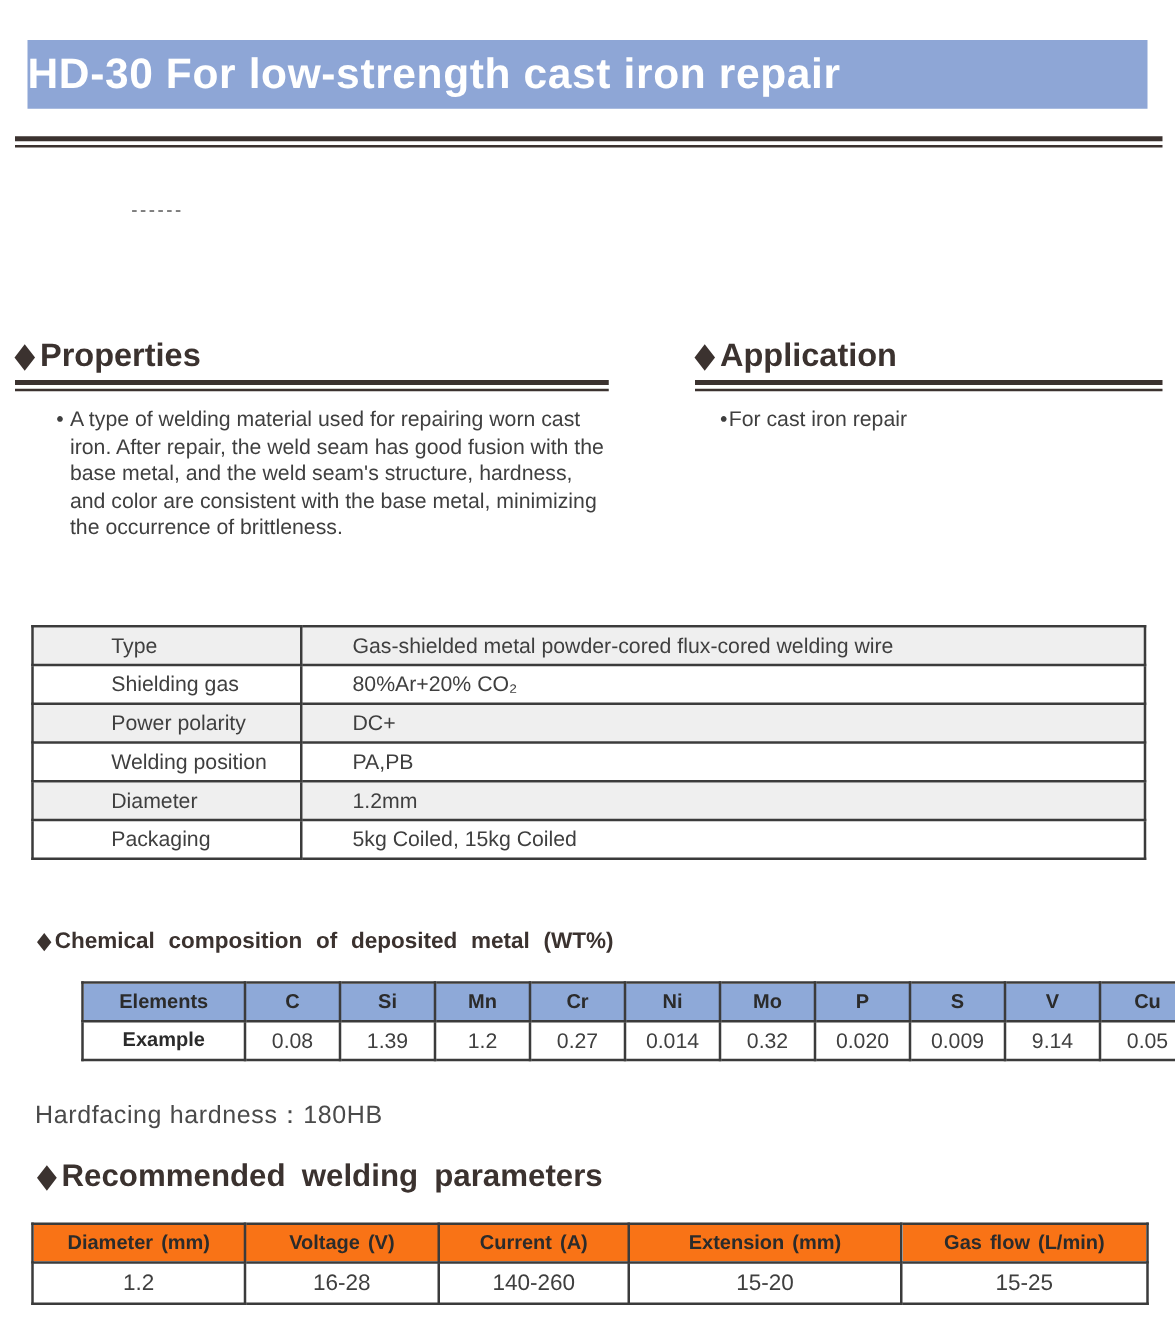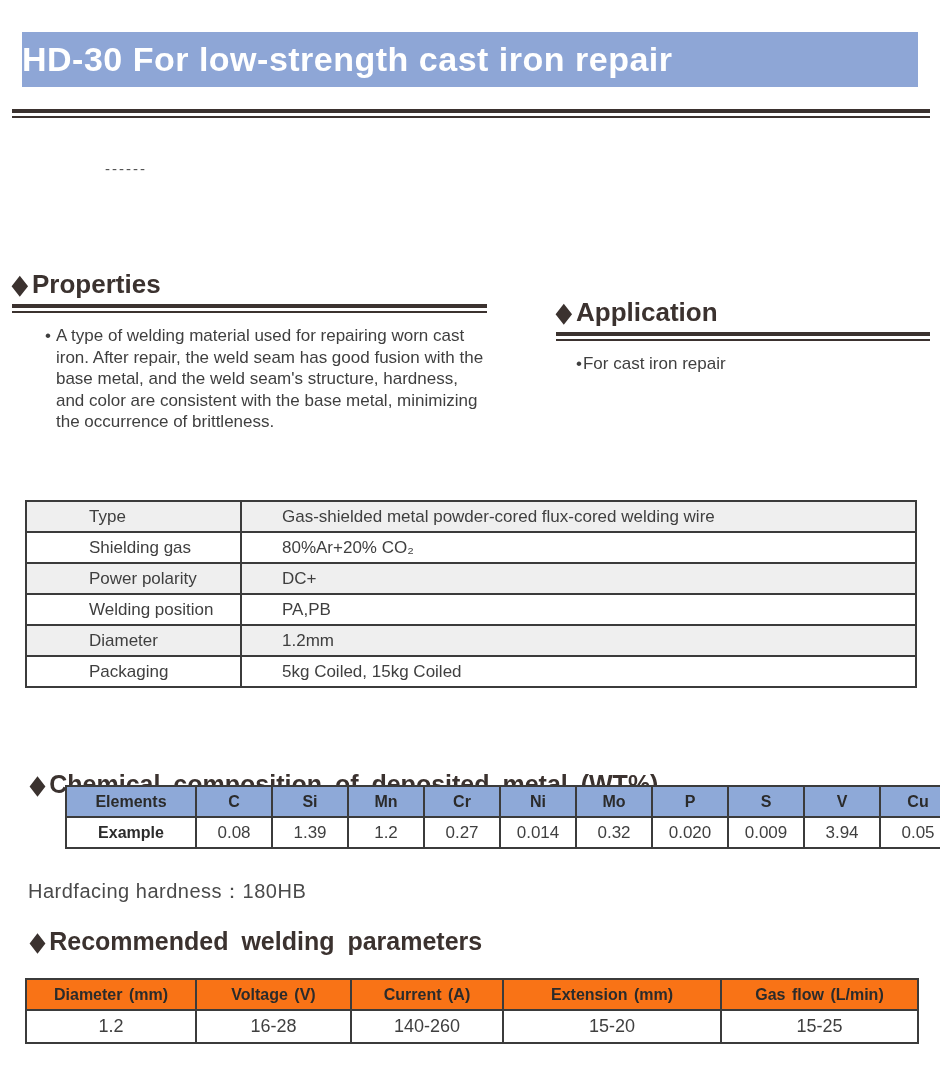--- a/index.html
+++ b/index.html
@@ -18,40 +18,40 @@
   .marker { display:inline-block; transform:scaleX(0.78); transform-origin:left; }
   .dbl-rule { margin-top:5px; border-top:4px solid #3b322f; border-bottom:2px solid #3b322f;
     height:9px; width:100%; }
 
   
   .scope { left:12px; top:104px; width:918px; }
   .dashes { left:105px; top:160px; font-size:15px; color:#555; letter-spacing:2px; }
 
   
   .props { left:12px; top:269px; width:475px; }
-  .apps  { left:556px; top:269px; width:374px;margin-top:28px; }
+  .apps  { left:556px; top:269px; width:374px; }
   .bullet-row { display:flex; margin-top:12px; font-size:17px; line-height:21.5px; color:#3f3f3f; }
   .props .bullet-row { padding-left:33px; }
   .apps  .bullet-row { padding-left:20px; }
   .bullet-glyph { margin-right:5px; }
 
   
   table { border-collapse:collapse; table-layout:fixed; }
   td, th { border:2px solid #3b3b3b; font-size:17px; color:#3f3f3f; overflow:hidden; white-space:nowrap; }
 
   
   .spec-table { left:25px; top:500px; }
   .spec-table table { width:892px; }
   .spec-table td { height:31px; }
   .spec-table td.lbl { width:215px; padding-left:62px; }
   .spec-table td.val { padding-left:40px; }
   .spec-table tr.odd td { background:#efefef; }
 
   
-  .chem-head { left:30px; top:769px; font-size:25px; }
+  .chem-head { left:30px; top:737px; font-size:18px; }
   .chem-table { left:25px; top:785px;margin-left:40px; }
   .chem-table table { width:892px; }
   .chem-table td { height:31px; text-align:center; }
   .chem-table .hdr td { background:#8ea9d8; font-weight:bold; color:#2b2b2b; font-size:16px; }
   .chem-table td.elcol { width:130px; font-weight:bold; color:#2b2b2b; font-size:16px; }
 
   
   .hardness { left:28px; top:878px; font-size:20px; color:#4a4a4a; letter-spacing:0.5px; }
 
   
@@ -145,21 +145,21 @@
       <tr>
         <td class="elcol">Example</td>
         <td>0.08</td>
         <td>1.39</td>
         <td>1.2</td>
         <td>0.27</td>
         <td>0.014</td>
         <td>0.32</td>
         <td>0.020</td>
         <td>0.009</td>
-        <td>3.94</td>
+        <td>9.14</td>
         <td>0.05</td>
       </tr>
     </tbody>
   </table>
 </div>
 
 <div class="abs hardness">
   <span>Hardfacing hardness：</span><span>180HB</span>
 </div>
 

